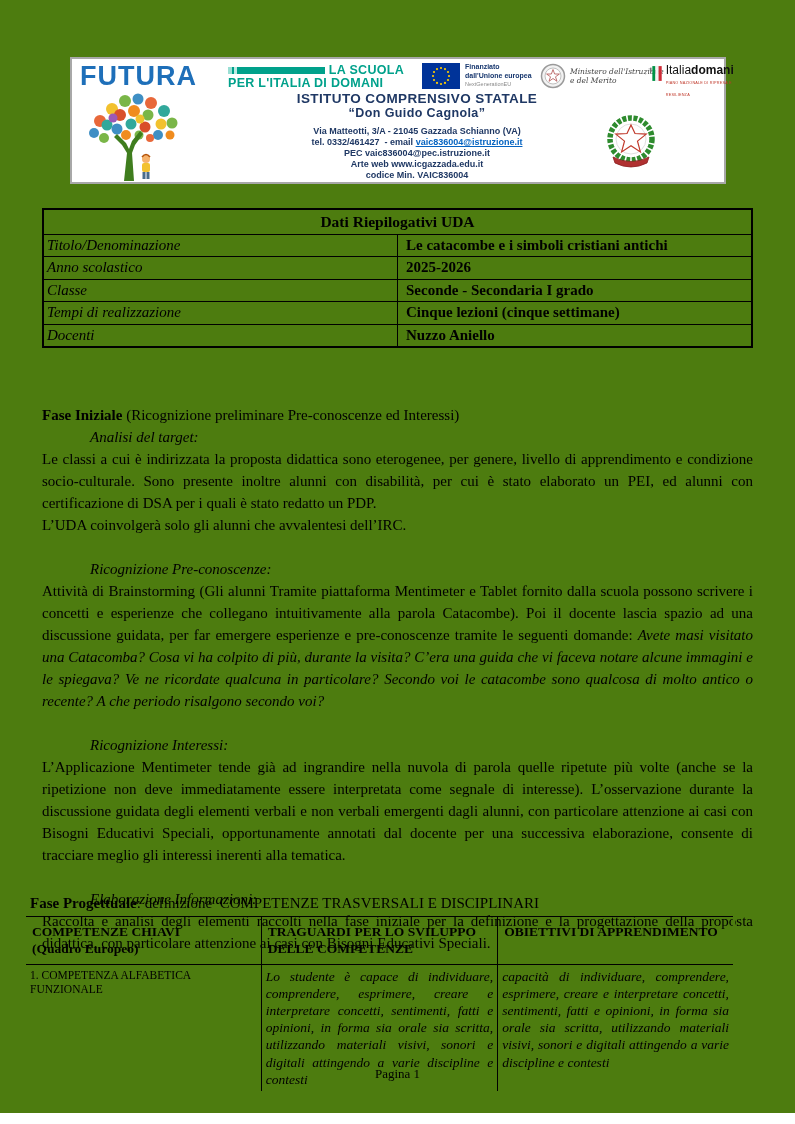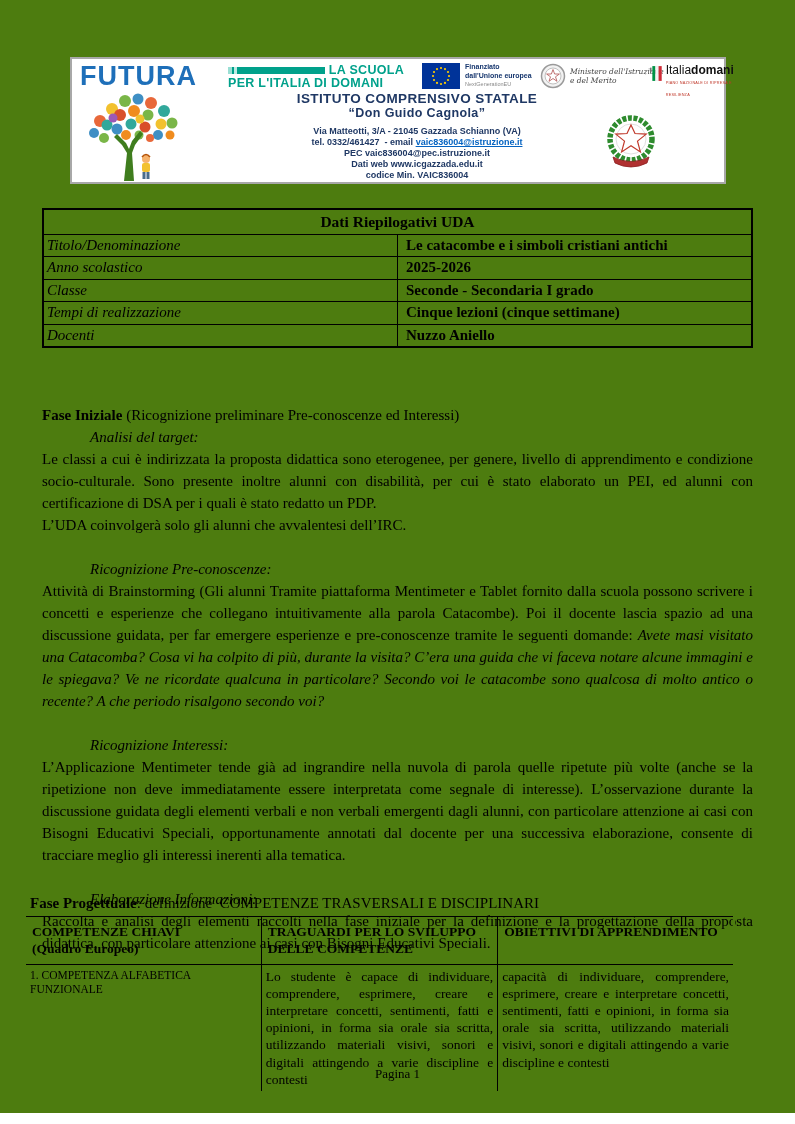--- a/index.html
+++ b/index.html
@@ -48,21 +48,21 @@
   .sp { margin-top:22px !important; }
   .fase-line b { font-weight:bold;margin-top:20px; }
 
   .prog-table { position:absolute; left:24px; top:889px; width:711px; border:2px solid #4d7c0f; table-layout:fixed; }
   .prog-table td { border:1.5px solid #000; vertical-align:top; }
   .prog-title { font-size:15px; height:26px; padding-left:4px; white-space:pre-wrap; vertical-align:middle !important; }
   .prog-title b { font-weight:bold; }
   .prog-head td { font-weight:bold; font-size:13.5px; line-height:17px; padding:6px 6px; height:48px; white-space:pre-line; }
   .prog-row td { padding:3px 4px; }
   .prog-row .c1 { font-size:11.5px; line-height:14px; }
-  .prog-row .c2, .prog-row .c3 { font-size:13.5px; line-height:17.2px; text-align:justify; hyphens:auto; -webkit-hyphens:auto; height:100px; }
+  .prog-row .c2, .prog-row .c3 { font-size:13.5px; line-height:17.2px; text-align:justify; hyphens:auto; -webkit-hyphens:auto; height:100px;font-style:italic; }
   .col-w1 { width:184px; } .col-w2 { width:266px; } .col-w3 { width:261px; }
 
   .footer { position:absolute; left:0; top:1066px; width:795px; text-align:center; font-size:13px; }
 </style>
 </head>
 <body>
 
 <div class="page">
 
   <div class="header-box">
@@ -166,21 +166,21 @@
         <rect x="66.5" y="81" width="3" height="7" fill="#4a6d8c"></rect>
       </g>
     </svg>
 
     <div class="school-info">
       <div class="school-name">ISTITUTO COMPRENSIVO STATALE</div>
       <div class="school-subname">“Don Guido Cagnola”</div>
       <div class="school-line">Via Matteotti, 3/A - 21045 Gazzada Schianno (VA)</div>
       <div class="school-line"><span>tel. 0332/461427  - email </span><a>vaic836004@istruzione.it</a></div>
       <div class="school-line">PEC vaic836004@pec.istruzione.it</div>
-      <div class="school-line">Dati web www.icgazzada.edu.it</div>
+      <div class="school-line">Arte web www.icgazzada.edu.it</div>
       <div class="school-line">codice Min. VAIC836004</div>
     </div>
 
     <svg class="emblem" width="62" height="60" viewBox="-31 -30 62 60">
       <circle cx="0" cy="-2" r="21" fill="none" stroke="#2e8b2e" stroke-width="5.5" stroke-dasharray="4 1.6"></circle>
       <circle cx="0" cy="-2" r="15" fill="#fff" stroke="#e0e0e0" stroke-width="1"></circle>
       <path d="M0,-16 L4,-7.5 L15.2,-6.9 L6.5,0.1 L9.4,10.9 L0,4.8 L-9.4,10.9 L-6.5,0.1 L-15.2,-6.9 L-4,-7.5 Z" fill="#fff" stroke="#c0392b" stroke-width="1.2"></path>
       <path d="M-18,16 Q0,25 18,16 L16,22 Q0,30 -16,22 Z" fill="#b03030" stroke="#8c1f1f" stroke-width="0.8"></path>
     </svg>
   </div>

